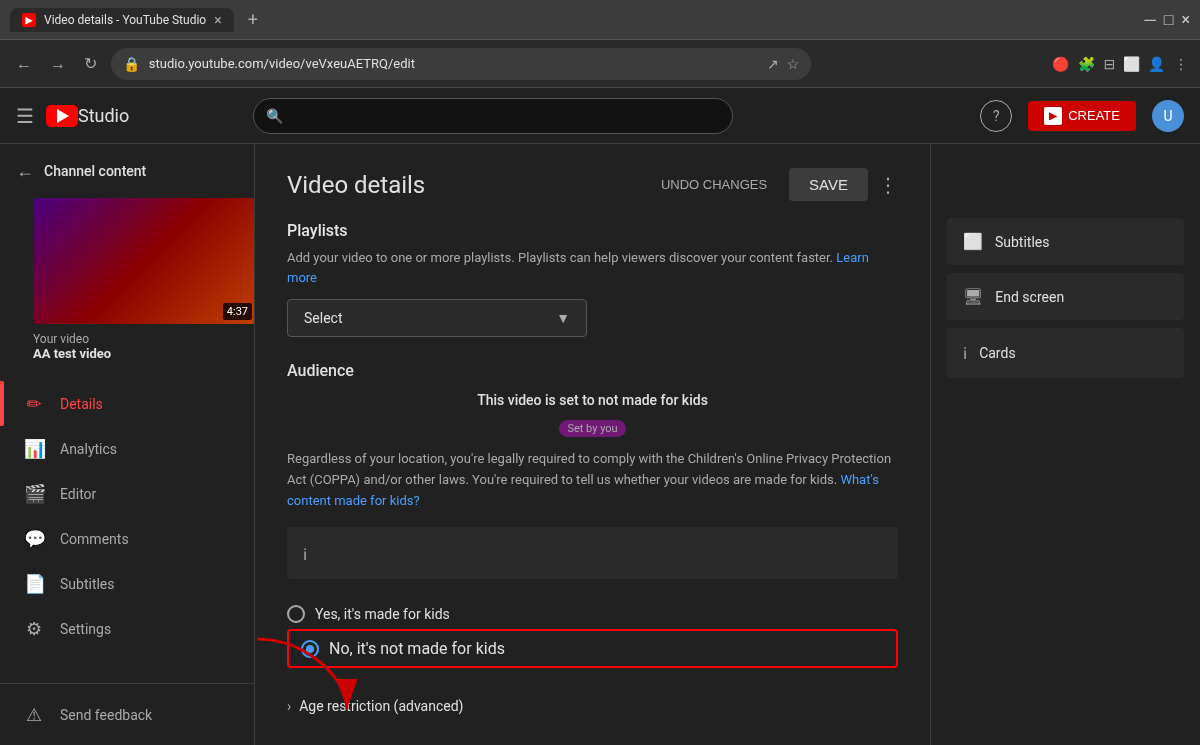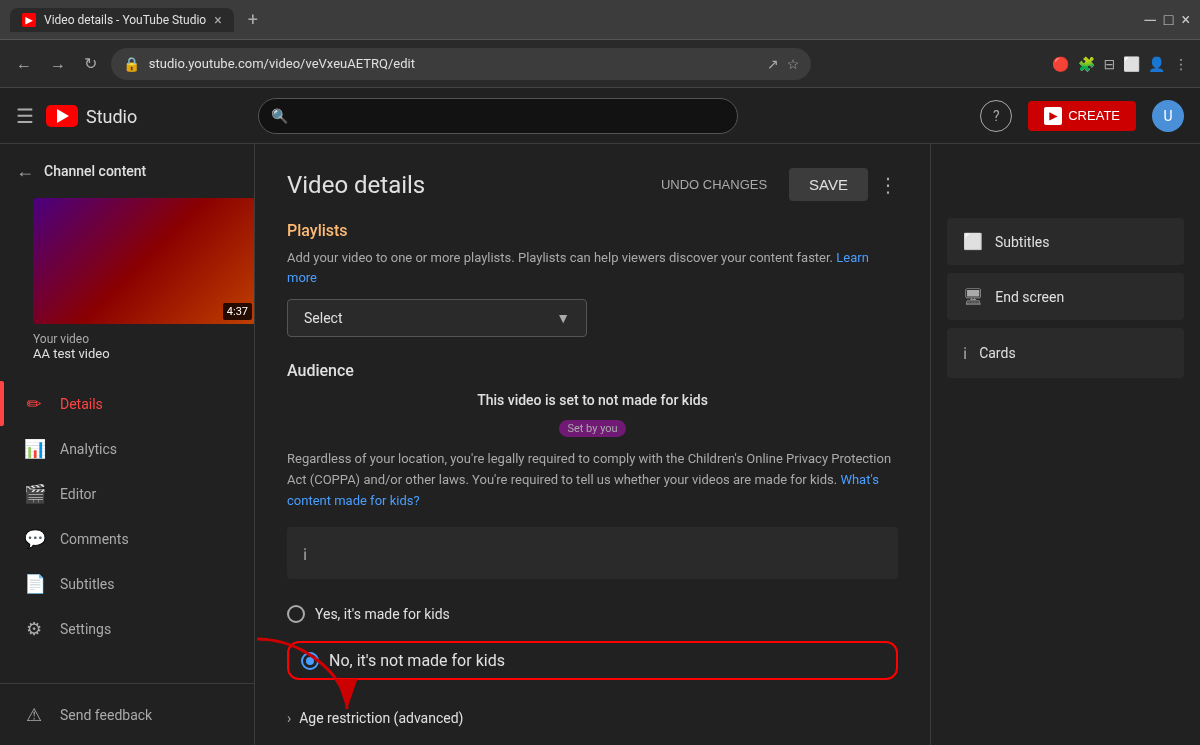--- a/index.html
+++ b/index.html
@@ -18,21 +18,21 @@
     .address-bar-row { background: #2a2a2a; height: 48px; display: flex; align-items: center; padding: 0 12px; gap: 10px; border-bottom: 1px solid #444; }
     .nav-btn { color: #aaa; font-size: 16px; cursor: pointer; padding: 4px; }
     .address-bar { flex: 1; max-width: 700px; background: #3c3c3c; border-radius: 20px; height: 32px; display: flex; align-items: center; padding: 0 12px; gap: 8px; font-size: 13px; color: #ccc; }
     .address-bar-url { flex: 1; font-size: 13px; color: #e0e0e0; }
     .address-right-icons { display: flex; align-items: center; gap: 8px; margin-left: auto; }
     .addr-icon { color: #aaa; font-size: 14px; cursor: pointer; }
 
     
     .app-header { background: #212121; height: 56px; display: flex; align-items: center; padding: 0 16px; border-bottom: 1px solid #3c3c3c; }
     .hamburger { color: #aaa; font-size: 20px; cursor: pointer; margin-right: 12px; }
-    .logo { display: flex; align-items: flex-end; gap: 8px; cursor: pointer; }
+    .logo { display: flex; align-items: center; cursor: pointer; }
     .yt-icon { width: 32px; height: 22px; background: #ff0000; border-radius: 5px; display: flex; align-items: center; justify-content: center; }
     .yt-play { width: 0; height: 0; border-top: 7px solid transparent; border-bottom: 7px solid transparent; border-left: 12px solid white; margin-left: 2px; }
     .studio-text { font-size: 18px; color: #e0e0e0; font-weight: 400; }
     .header-search { margin: 0 auto; flex: 1; max-width: 480px; background: #121212; border: 1px solid #555; border-radius: 20px; height: 36px; display: flex; align-items: center; padding: 0 12px; gap: 8px; }
     .search-icon-small { color: #aaa; font-size: 14px; }
     .header-search input { background: transparent; border: none; outline: none; color: #e0e0e0; font-size: 14px; flex: 1; }
     .header-right { display: flex; align-items: center; gap: 16px; margin-left: auto; }
     .help-btn { width: 32px; height: 32px; border-radius: 50%; border: 1px solid #aaa; display: flex; align-items: center; justify-content: center; cursor: pointer; color: #aaa; font-size: 14px; }
     .create-btn { background: #cc0000; color: white; border: none; border-radius: 4px; padding: 6px 16px; font-size: 13px; font-weight: 500; cursor: pointer; display: flex; align-items: center; gap: 6px; }
     .create-icon { width: 18px; height: 18px; background: white; border-radius: 2px; display: flex; align-items: center; justify-content: center; }
@@ -45,62 +45,62 @@
     
     .sidebar { width: 255px; background: #212121; border-right: 1px solid #3c3c3c; display: flex; flex-direction: column; overflow-y: auto; }
     .channel-header { padding: 16px; display: flex; align-items: center; gap: 10px; cursor: pointer; }
     .back-arrow { color: #aaa; font-size: 18px; cursor: pointer; }
     .channel-title { font-size: 14px; font-weight: 500; color: #e0e0e0; }
     .video-preview { margin: 0 16px 12px; padding-left: 17px; }
     .video-thumb { width: 223px; height: 126px; background: linear-gradient(135deg, #4a0080 0%, #8b0000 50%, #c04000 100%); border-radius: 4px; position: relative; display: flex; align-items: flex-end; justify-content: flex-end; }
     .video-duration { background: rgba(0,0,0,0.8); color: white; font-size: 11px; padding: 2px 4px; border-radius: 2px; margin: 4px; }
     .video-info { padding: 8px 0; }
     .video-label { font-size: 12px; color: #aaa; }
-    .video-name { font-size: 13px; color: #e0e0e0; }
+    .video-name { font-size: 13px; color: #e0e0e0; font-weight: bold; }
     .sidebar-nav { flex: 1; }
     .nav-item { display: flex; align-items: center; gap: 16px; padding: 12px 24px; cursor: pointer; font-size: 14px; color: #aaa; position: relative; }
     .nav-item.active { color: #ff4444; }
     .nav-item.active::before { content: ''; position: absolute; left: 0; top: 0; bottom: 0; width: 4px; background: #ff4444; border-radius: 0 2px 2px 0; }
     .nav-icon { font-size: 18px; width: 20px; text-align: center; }
     .sidebar-bottom { padding: 8px 0; border-top: 1px solid #3c3c3c; }
     .send-feedback { display: flex; align-items: center; gap: 16px; padding: 12px 24px; cursor: pointer; font-size: 14px; color: #aaa; }
 
     
     .content-area { flex: 1; display: flex; overflow: hidden; }
     .main-content { flex: 1; overflow-y: auto; padding: 24px 32px; background: #212121; }
     .page-title { font-size: 24px; font-weight: 400; color: #e0e0e0; margin-bottom: 20px; }
     .undo-btn { background: transparent; border: none; color: #aaa; font-size: 13px; cursor: pointer; padding: 6px 12px; }
     .save-btn { background: #3c3c3c; color: #e0e0e0; border: none; border-radius: 4px; padding: 8px 20px; font-size: 15px; font-weight: 500; cursor: pointer; }
     .more-btn { color: #aaa; cursor: pointer; font-size: 20px; }
     .section { margin-bottom: 24px; }
-    .playlists-label { font-size: 16px; font-weight: 500; color: #fdba74; margin-bottom: 8px; }
+    .playlists-label { font-size: 16px; font-weight: 500; color: #e5e5e5; margin-bottom: 8px; }
     .playlists-desc { font-size: 13px; color: #aaa; margin-bottom: 12px; line-height: 1.5; }
     .learn-more-link { color: #4a9eff; cursor: pointer; text-decoration: none; }
     .select-dropdown { background: #2a2a2a; border: 1px solid #555; border-radius: 4px; padding: 10px 16px; display: flex; align-items: center; justify-content: space-between; cursor: pointer; width: 300px; font-size: 14px; color: #e0e0e0; }
     .dropdown-arrow { color: #aaa; }
 
     .audience-section { margin-bottom: 20px; }
     .audience-title { font-size: 16px; font-weight: 500; color: #e0e0e0; margin-bottom: 12px; }
     .kids-status { display: flex; align-items: center; gap: 12px; margin-bottom: 12px; flex-direction: column; }
     .kids-label { font-size: 14px; font-weight: 500; color: #e0e0e0; }
     .set-by-you-badge { background: #701a75; color: #aaa; font-size: 11px; padding: 2px 8px; border-radius: 10px; }
     .kids-desc { font-size: 13px; color: #aaa; line-height: 1.6; margin-bottom: 16px; }
     .what-is-link { color: #4a9eff; cursor: pointer; text-decoration: none; }
 
     .info-box { background: #2a2a2a; border-radius: 4px; padding: 14px 16px; display: flex; gap: 12px; margin-bottom: 20px; }
     .info-icon { color: #aaa; font-size: 16px; margin-top: 2px; flex-shrink: 0; }
     .info-text { font-size: 13px; color: #aaa; line-height: 1.6; }
     .learn-more-info { color: #4a9eff; cursor: pointer; text-decoration: none; }
 
-    .radio-group { display: flex; flex-direction: column; gap: 12px; margin-bottom: 20px; }
+    .radio-group { display: flex; flex-direction: column; gap: 0; margin-bottom: 20px; }
     .radio-option { display: flex; align-items: center; gap: 10px; cursor: pointer; font-size: 14px; color: #e0e0e0; padding: 6px 0; }
     .radio-circle { width: 18px; height: 18px; border-radius: 50%; border: 2px solid #aaa; display: flex; align-items: center; justify-content: center; flex-shrink: 0; }
     .radio-circle.selected { border-color: #4a9eff; }
     .radio-circle.selected::after { content: ''; width: 8px; height: 8px; border-radius: 50%; background: #4a9eff; }
-    .radio-option-highlight { border: 2px solid #ff0000; border-radius: 12px; padding: 8px 12px; display: flex; align-items: center; gap: 10px; cursor: pointer; }
+    .radio-option-highlight { border: 2px solid #ff0000; border-radius: 4px; padding: 8px 12px; display: flex; align-items: center; gap: 10px; cursor: pointer; }
 
     .age-restriction { display: flex; align-items: center; gap: 8px; padding: 10px 0; cursor: pointer; color: #e0e0e0; font-size: 14px; }
     .chevron { color: #aaa; font-size: 14px; }
 
     
     .right-panel { width: 270px; background: #212121; border-left: 1px solid #3c3c3c; padding: 16px; display: flex; flex-direction: column; gap: 8px; overflow-y: auto; }
     .panel-item { background: #2a2a2a; border-radius: 4px; padding: 14px 16px; display: flex; align-items: center; gap: 12px; cursor: pointer; font-size: 14px; color: #e0e0e0; }
     .panel-icon { color: #aaa; font-size: 16px; }
 
     

